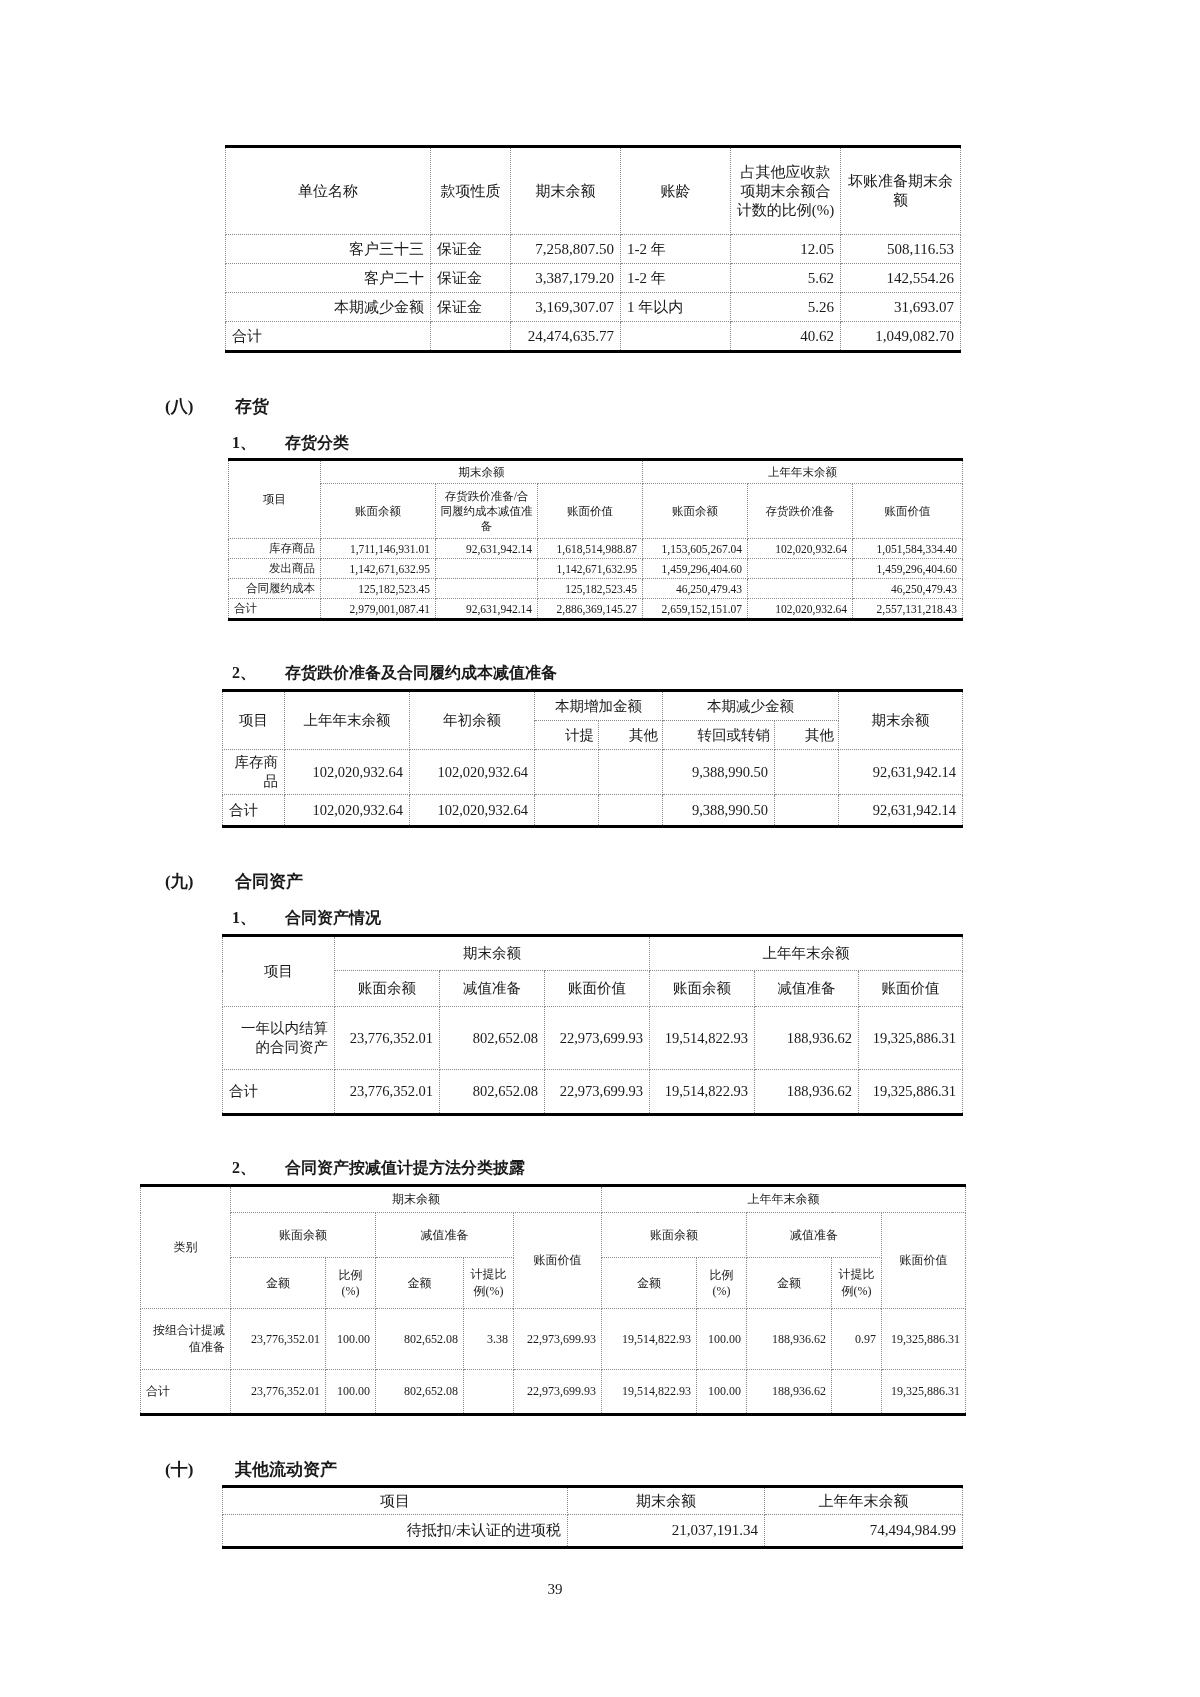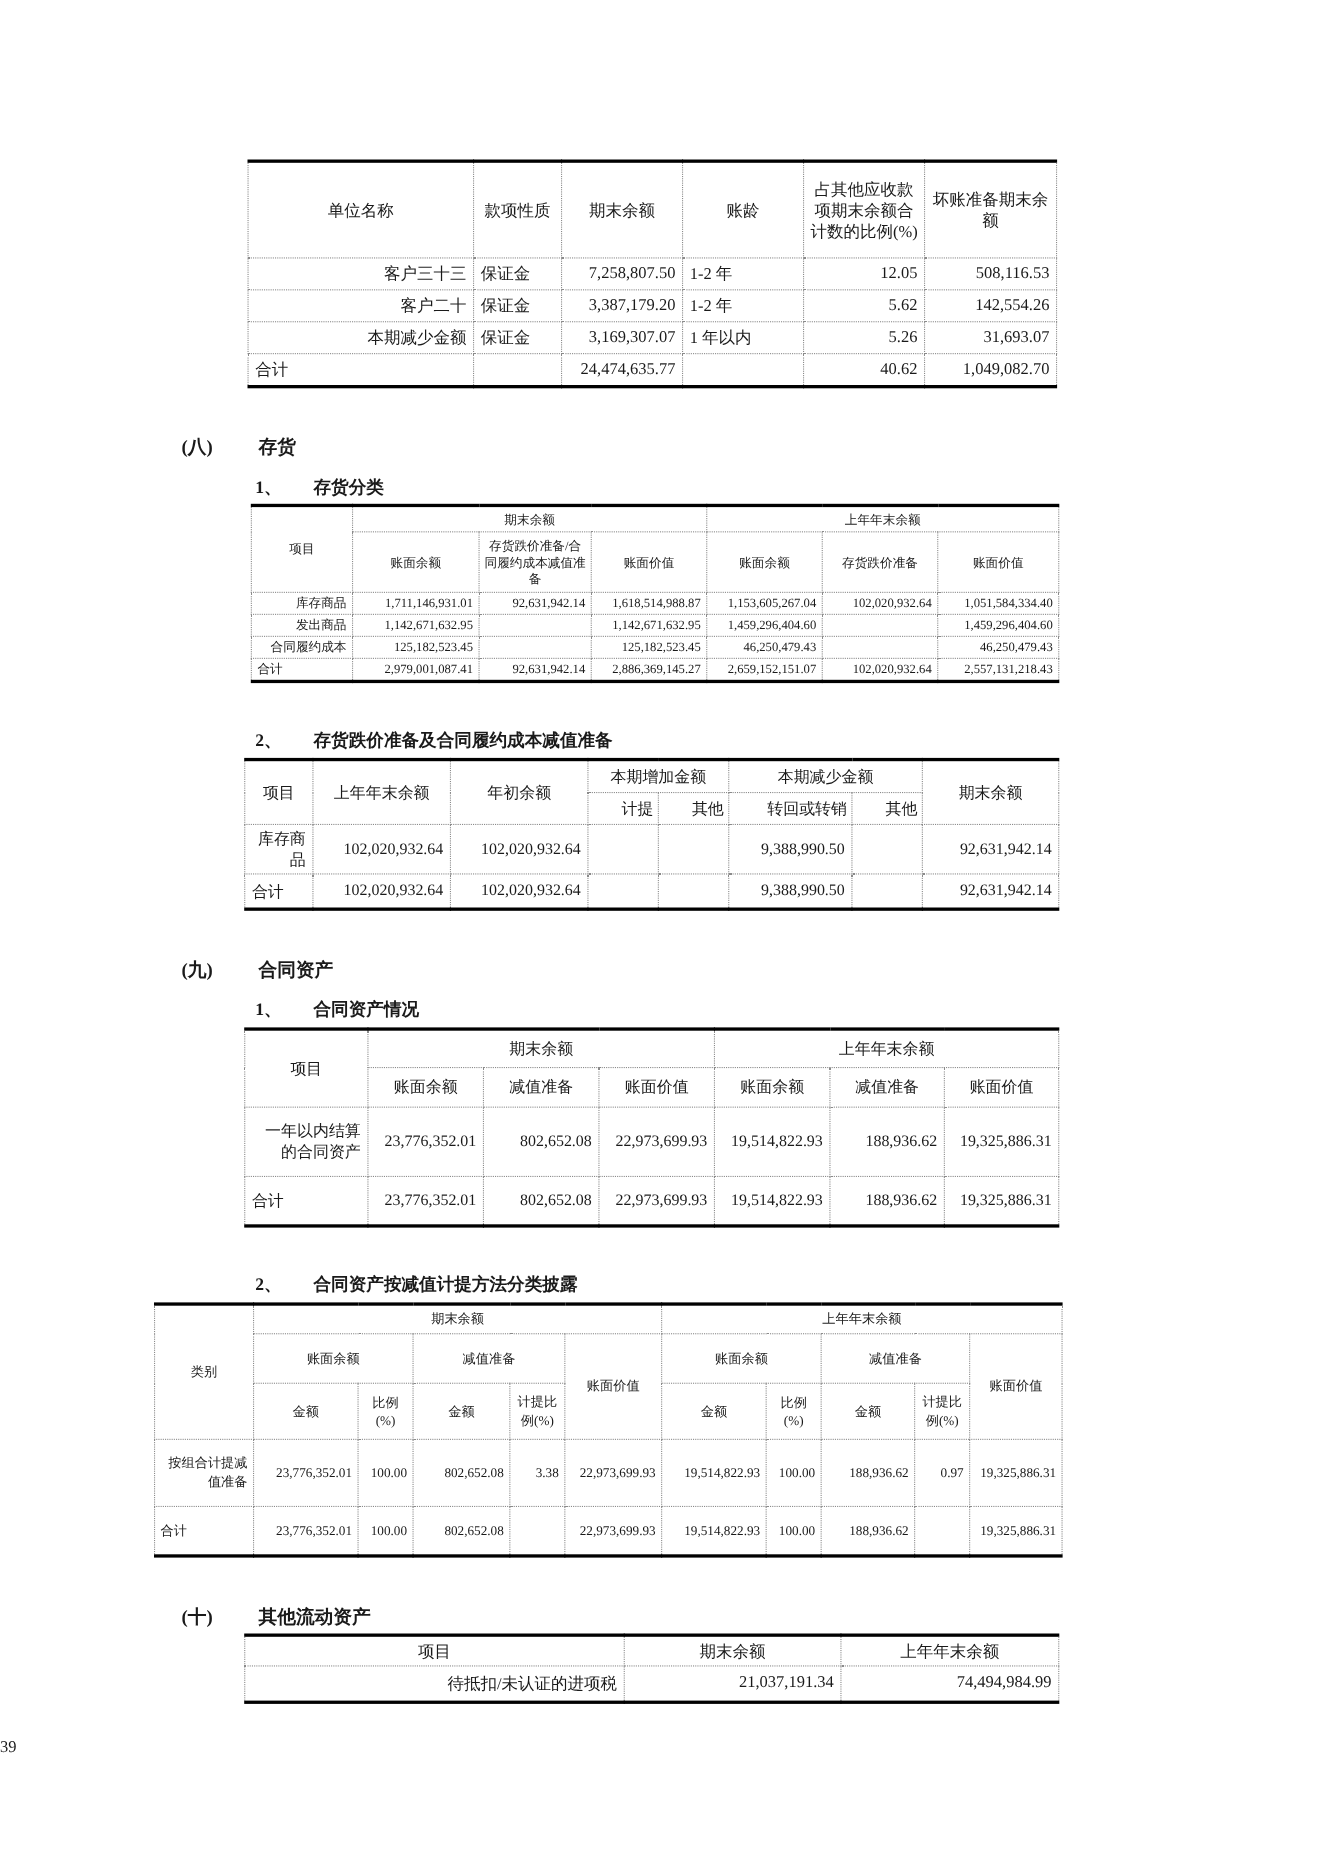--- a/index.html
+++ b/index.html
@@ -57,21 +57,21 @@
   .t5 tbody td{padding:13px 5px;}
 
   
   .t6{width:740px;margin:4px 0 0 222px;font-size:15px;}
   .t6 thead th{height:22px;}
   .t6 tbody td{height:27px;}
 
   .mt-sec{margin-top:42px;}
   .mt-sub{margin-top:15px;}
 
-  .pagenum{width:1110px;margin-top:32px;font-size:15px;}
+  .pagenum{width:1110px;text-align:center;margin-top:32px;font-size:15px;}
 </style>
 </head>
 <body>
 
 <div class="page">
 
   <table class="t1">
     <colgroup>
       <col style="width:205px">
         <col style="width:80px">

